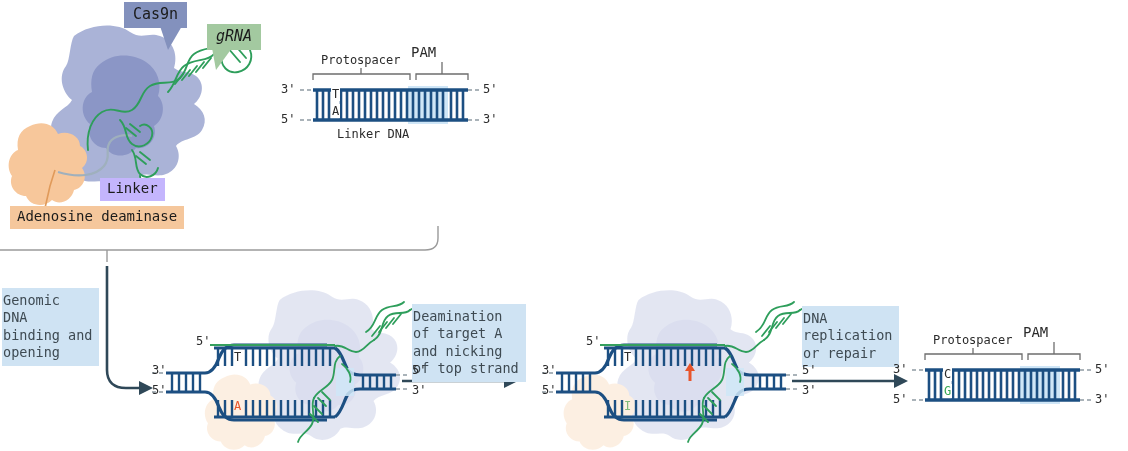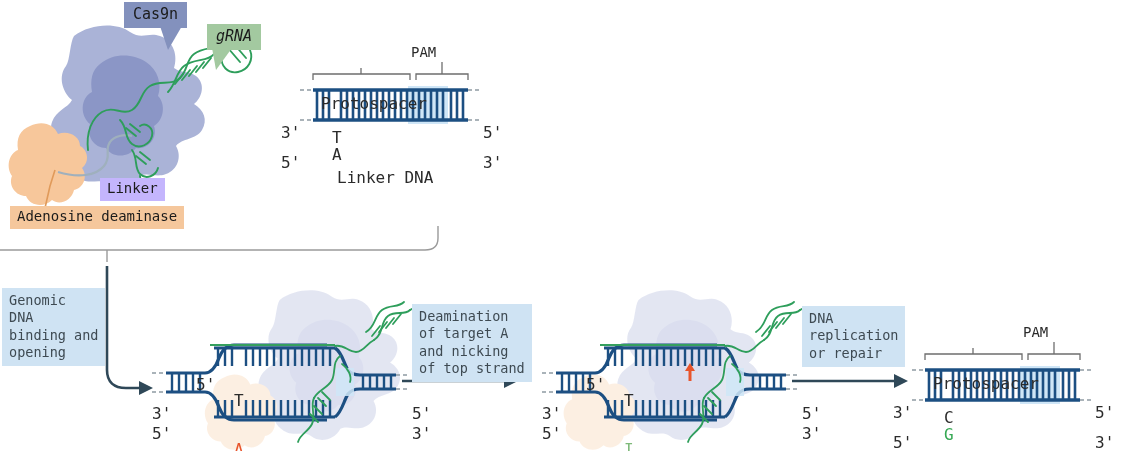--- a/index.html
+++ b/index.html
@@ -8,25 +8,25 @@
   .stage{position:absolute;left:0;top:0;width:1128px;height:358px;}
   .abs{position:absolute;}
 
   
   .lbl{position:absolute;white-space:pre;line-height:1.28;
        font-family:"DejaVu Sans Mono","Liberation Mono",monospace;}
   .lbl-cas9n{background:#8391bd;color:#1b1b1b;font-size:15px;padding:3px 9px 4px 9px;}
   .lbl-grna{background:#a3c9a0;color:#1b1b1b;font-size:15px;padding:3px 9px 4px 9px;font-style:italic;}
   .lbl-linker{background:#c4b5fd;color:#1b1b1b;font-size:14px;padding:2px 7px 3px 7px;}
   .lbl-deaminase{background:#f5c79c;color:#1b1b1b;font-size:14px;padding:2px 7px 3px 7px;}
-  .lbl-step{background:#cfe3f3;color:#3e4a52;font-size:13.5px;padding:4px 7px 5px 7px;}
+  .lbl-step{background:#cfe3f3;color:#3e4a52;font-size:13.5px;padding:4px 7px 5px 1px;}
 
   .plain{position:absolute;color:#2b2b2b;white-space:pre;
          font-family:"DejaVu Sans Mono","Liberation Mono",monospace;}
-  .t14{font-size:16px;margin-top:41px;}
+  .t14{font-size:12px;}
   .t13{font-size:14px;}
 
   svg{overflow:visible;}
 </style>
 </head>
 <body>
 
 <div class="stage">
 
 <svg class="abs" style="left:0;top:0" width="1128" height="451">

